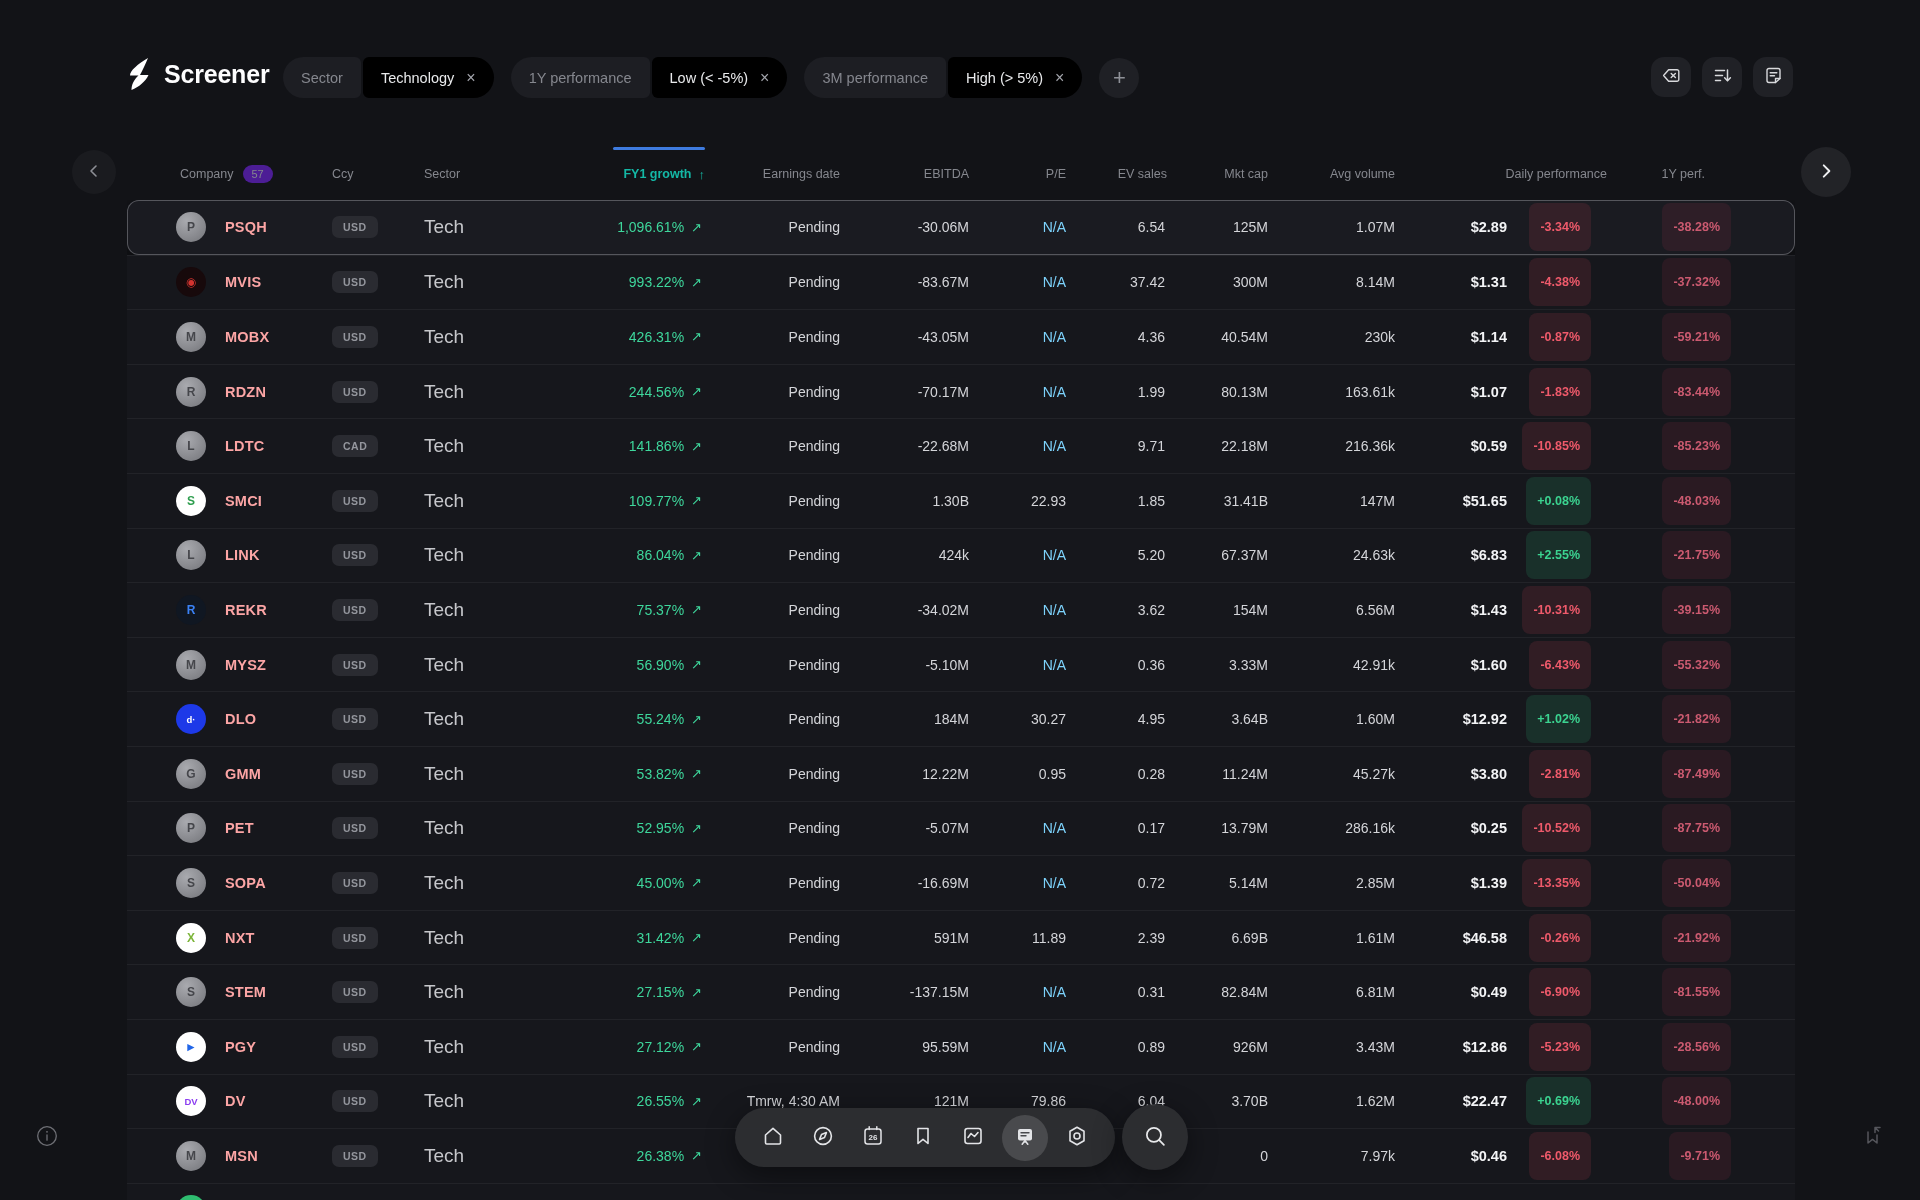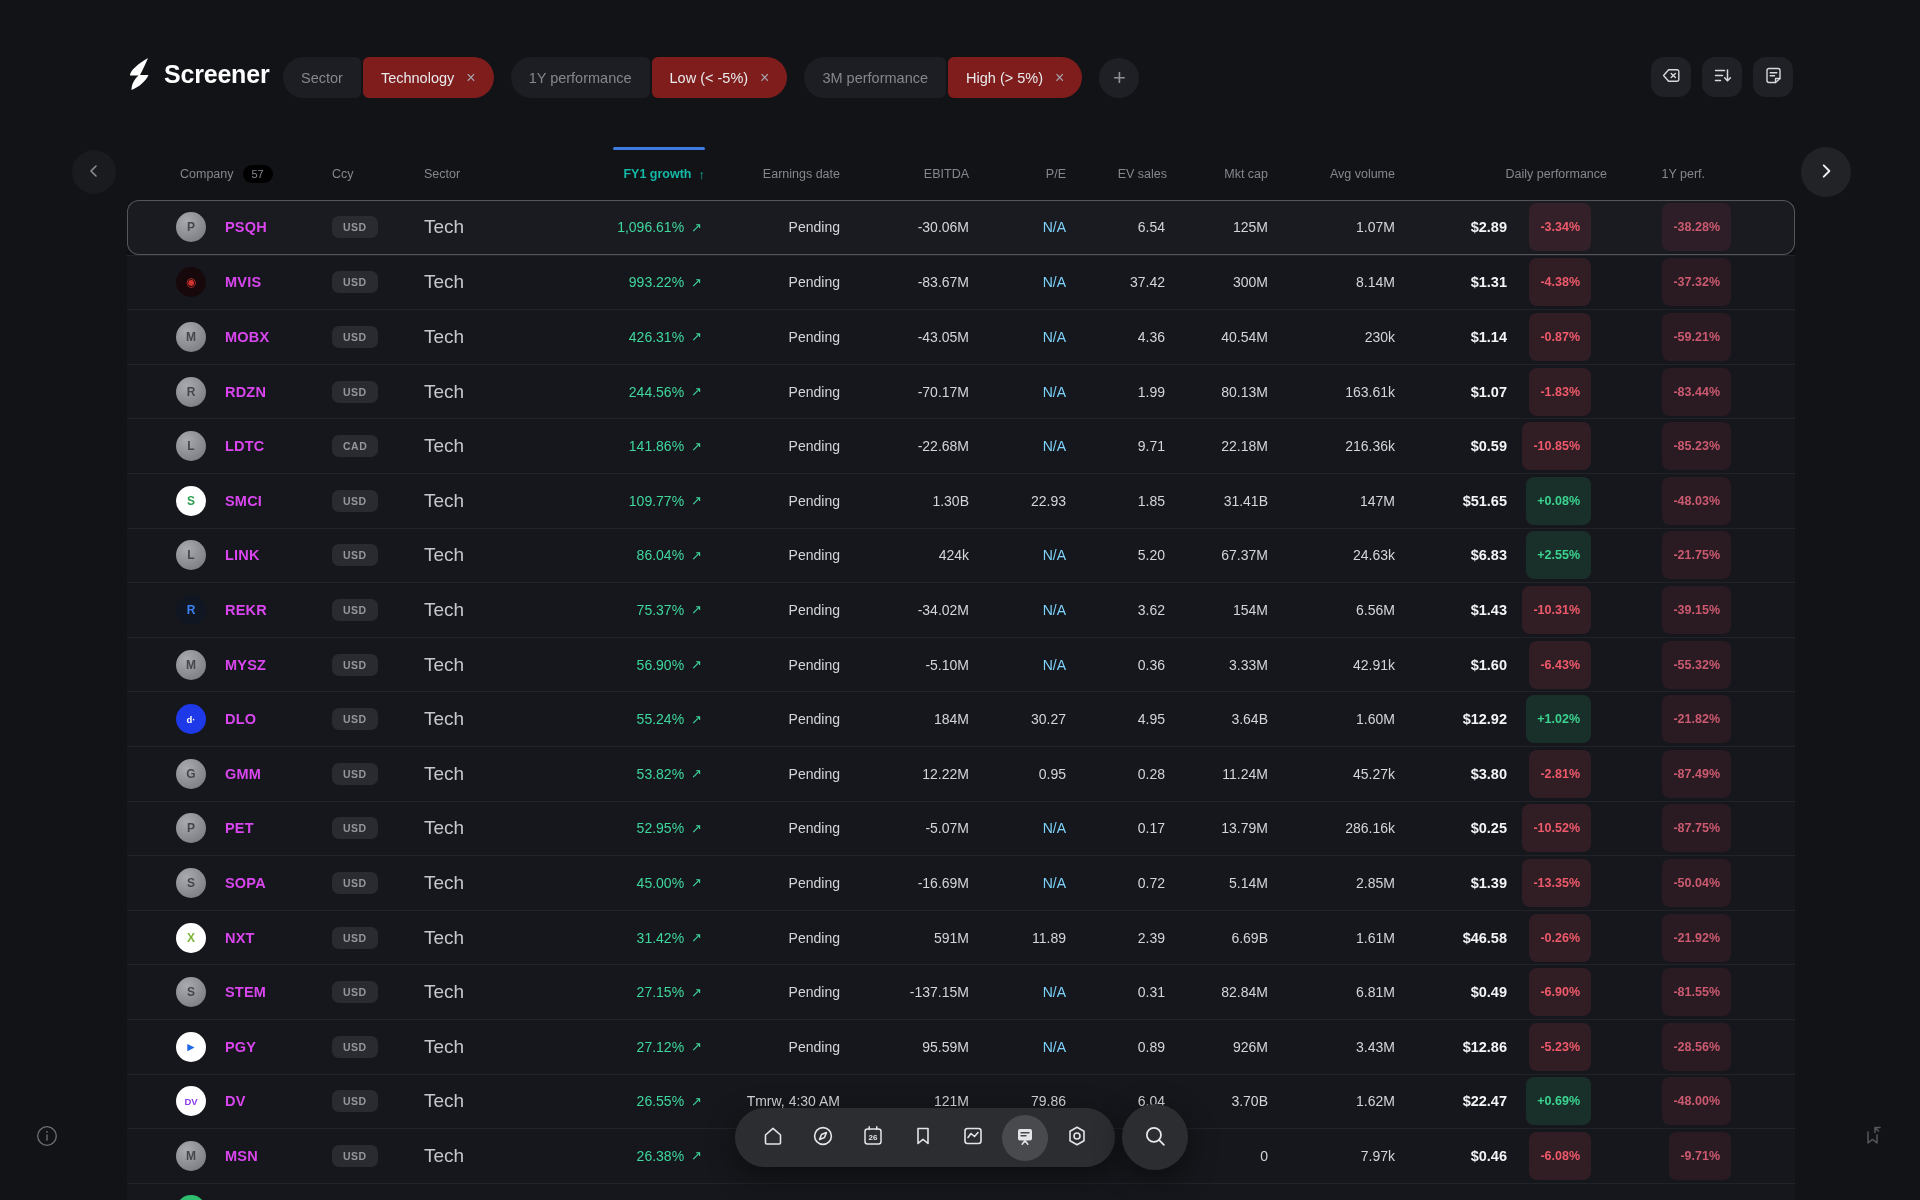--- a/index.html
+++ b/index.html
@@ -13,53 +13,53 @@
     background:var(--bg);color:var(--txt);
     font-family:"Liberation Sans","DejaVu Sans",sans-serif;
   }
   
   .logo{position:absolute;left:127px;top:58px;width:26px;height:38px;color:#fff;}
   .page-title{position:absolute;left:164px;top:60px;margin:0;font-size:25px;font-weight:700;color:#fdfdfe;letter-spacing:-0.2px;}
   .chips{position:absolute;left:283px;top:57px;height:41px;display:flex;gap:17px;align-items:center;}
   .chip-group{display:flex;gap:2px;}
   .chip-seg{height:41px;display:flex;align-items:center;padding:0 18px;font-size:14.5px;white-space:nowrap;}
   .seg-cat{background:#1d1e23;color:#85878e;border-radius:21px 6px 6px 21px;}
-  .seg-val{background:#7f1d1d;color:#e9eaec;border-radius:6px 21px 21px 6px;}
+  .seg-val{background:#000000;color:#e9eaec;border-radius:6px 21px 21px 6px;}
   .chip-x{color:#a3a5ac;font-size:16px;margin-left:12px;cursor:pointer;}
   .add-filter{width:40px;height:40px;border-radius:50%;background:#1f2025;color:#8f9198;
     font-size:22px;display:flex;align-items:center;justify-content:center;border:none;cursor:pointer;}
   .toolbar{position:absolute;right:127px;top:57px;display:flex;gap:11px;}
   .tool-btn{width:40px;height:40px;border-radius:13px;background:#202126;color:#d8d9dc;border:none;
     display:flex;align-items:center;justify-content:center;cursor:pointer;}
   
   .nav-btn{position:absolute;border:none;border-radius:50%;display:flex;align-items:center;justify-content:center;cursor:pointer;}
   .nav-left{left:72px;top:150px;width:44px;height:44px;background:rgba(255,255,255,0.035);color:#8d8f95;}
   .nav-right{left:1801px;top:147px;width:50px;height:50px;background:#222327;color:#eff0f2;}
   
   .thead{position:absolute;left:127px;top:147px;width:1668px;height:53px;font-size:12.5px;color:var(--dim);}
   .th{position:absolute;top:50%;transform:translateY(-50%);white-space:nowrap;display:flex;align-items:center;}
   .th.sorted{color:#14b8a6;font-weight:600;}
   .th .arrow{margin-left:7px;font-size:13px;}
-  .count-badge{margin-left:9px;background:#000000;color:#84868d;font-size:11px;padding:3px 9px;border-radius:10px;}
+  .count-badge{margin-left:9px;background:#4c1d95;color:#84868d;font-size:11px;padding:3px 9px;border-radius:10px;}
   .sort-indicator{position:absolute;top:0;right:1090px;width:92px;height:3px;border-radius:2px;}
   .h-company{left:53px}.h-ccy{left:205px}.h-sector{left:297px}
   .h-fy1{right:1090px}.h-earnings{right:955px}.h-ebitda{right:826px}.h-pe{right:729px}
   .h-ev{right:628px}.h-mkt{right:527px}.h-avg{right:400px}.h-daily{right:188px}.h-y1{right:90px}
   .tbody{position:absolute;left:127px;top:200px;width:1668px;height:1000px;overflow:hidden;background:transparent;}
   .row{position:relative;height:54.6px;border-top:1px solid var(--sep);background:var(--row-bg);}
   .row:first-child{border-top:none;}
   .row.selected{border-radius:12px;background:#1a1b21;box-shadow:inset 0 0 0 1px #55565c,0 10px 26px rgba(0,0,0,0.45);}
   .cell{position:absolute;top:0;bottom:0;display:flex;align-items:center;white-space:nowrap;}
   .cell-r{justify-content:flex-end;}
   .c-avatar{left:49px}
   .avatar{width:30px;height:30px;border-radius:50%;display:flex;align-items:center;justify-content:center;
     font-weight:700;font-size:12px;}
   .avatar-gray{background:radial-gradient(circle at 35% 30%,#a9aaaf,#737479);color:#45464b;}
   .avatar.small-label{font-size:9.5px;letter-spacing:0;}
-  .c-ticker{left:98px;font-weight:700;font-size:14.5px;color:#d946ef;letter-spacing:0.2px;}
+  .c-ticker{left:98px;font-weight:700;font-size:14.5px;color:#fca5a5;letter-spacing:0.2px;}
   .c-ccy{left:205px}
   .ccy-badge{background:#2a2b31;color:#94969d;font-size:10.5px;font-weight:600;letter-spacing:0.5px;
     padding:5px 11px;border-radius:7px;}
   .c-sector{left:297px;font-size:19px;color:#c6c7cb;}
   .c-fy1{right:1093px;color:var(--green);font-size:14px;font-weight:500;}
   .c-fy1 .up-arrow{margin-left:7px;font-size:13px;}
   .c-earnings{right:955px;font-size:14px;color:#d4d5d9;}
   .c-ebitda{right:826px}.c-pe{right:729px}.c-ev{right:630px}.c-mkt{right:527px}.c-avg{right:400px}
   .num{font-size:14px;color:#d4d5d9;}
   .na{color:#7dd3fc;}

